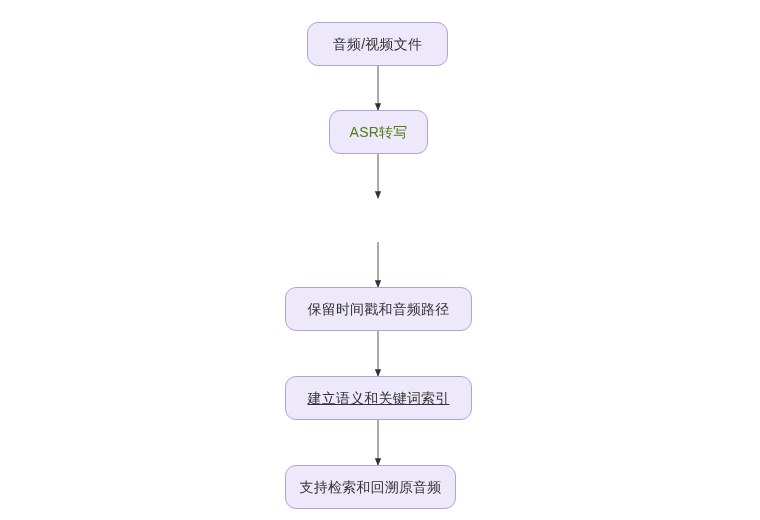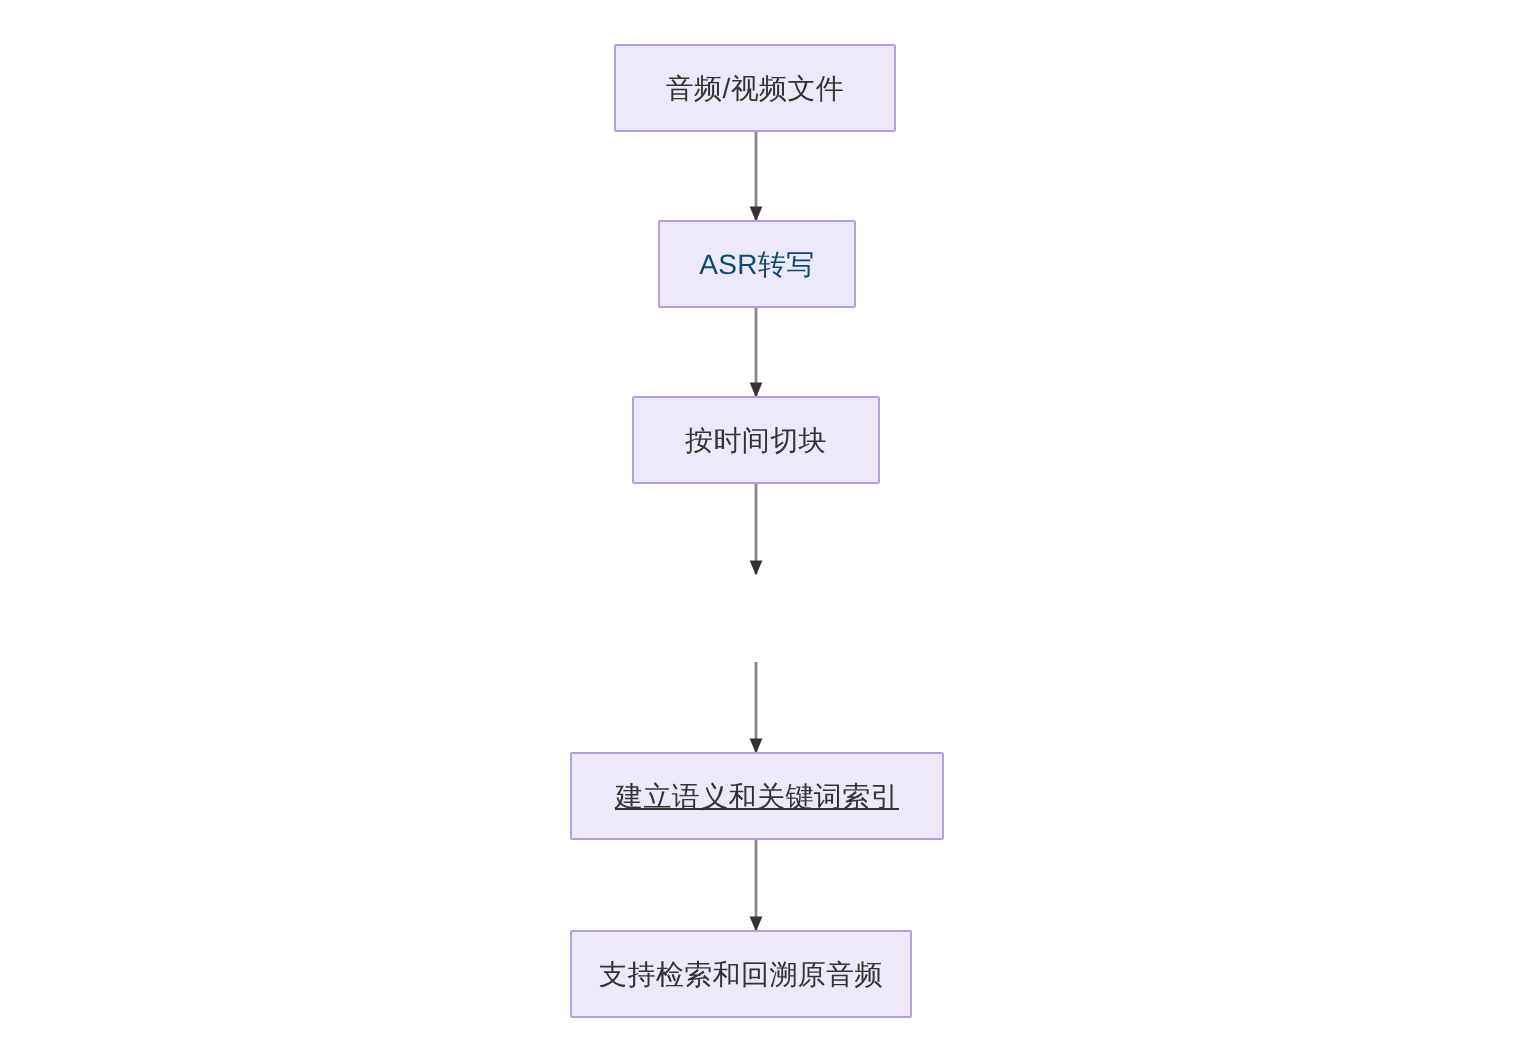--- a/index.html
+++ b/index.html
@@ -33,21 +33,21 @@
     left: 0;
     top: 0;
     width: 760px;
     height: 520px;
   }
   .flow-node {
     position: absolute;
     box-sizing: border-box;
     background: #ede9fb;
     border: 1px solid #b4a0dc;
-    border-radius: 1px;
+    border-radius: 11px;
     display: flex;
     align-items: center;
     justify-content: center;
     height: 44px;
   }
   .flow-node-label {
     color: #333333;
     font-size: 14px;
     line-height: 18px;
     letter-spacing: 0.2px;
@@ -73,24 +73,24 @@
         <line x1="378" y1="331" x2="378" y2="376" stroke="#888888" stroke-width="1.4" marker-end="url(#arrowhead)"></line>
         <line x1="378" y1="420" x2="378" y2="465" stroke="#888888" stroke-width="1.4" marker-end="url(#arrowhead)"></line>
       </g>
   </svg>
 
   <div id="node-layer">
       <div class="flow-node" style="left: 307px; top: 22px; width: 141px; height: 44px; background: rgb(237, 233, 251); border-color: rgb(180, 160, 220);">
         <span class="flow-node-label" style="color: rgb(51, 51, 51);">音频/视频文件</span>
       </div>
       <div class="flow-node" style="left: 329px; top: 110px; width: 99px; height: 44px; background: rgb(237, 233, 251); border-color: rgb(180, 160, 220);">
-        <span class="flow-node-label" style="color: #0c4a6e;">ASR转写</span>
+        <span class="flow-node-label" style="color: #4d7c0f;">ASR转写</span>
       </div>
-      <div class="flow-node" style="left: 316px; top: 198px; width: 124px; height: 44px; background: rgb(237, 233, 251); border-color: rgb(180, 160, 220);">
-        <span class="flow-node-label" style="color: rgb(51, 51, 51);">按时间切块</span>
+      <div class="flow-node" style="left: 285px; top: 287px; width: 187px; height: 44px; background: rgb(237, 233, 251); border-color: rgb(180, 160, 220);">
+        <span class="flow-node-label" style="color: rgb(51, 51, 51);">保留时间戳和音频路径</span>
       </div>
       <div class="flow-node" style="left: 285px; top: 376px; width: 187px; height: 44px; background: rgb(237, 233, 251); border-color: rgb(180, 160, 220);">
         <span class="flow-node-label" style="color: rgb(51, 51, 51); text-decoration: underline;">建立语义和关键词索引</span>
       </div>
       <div class="flow-node" style="left: 285px; top: 465px; width: 171px; height: 44px; background: rgb(237, 233, 251); border-color: rgb(180, 160, 220);">
         <span class="flow-node-label" style="color: rgb(51, 51, 51);">支持检索和回溯原音频</span>
       </div>
     </div>
 
 </div>

